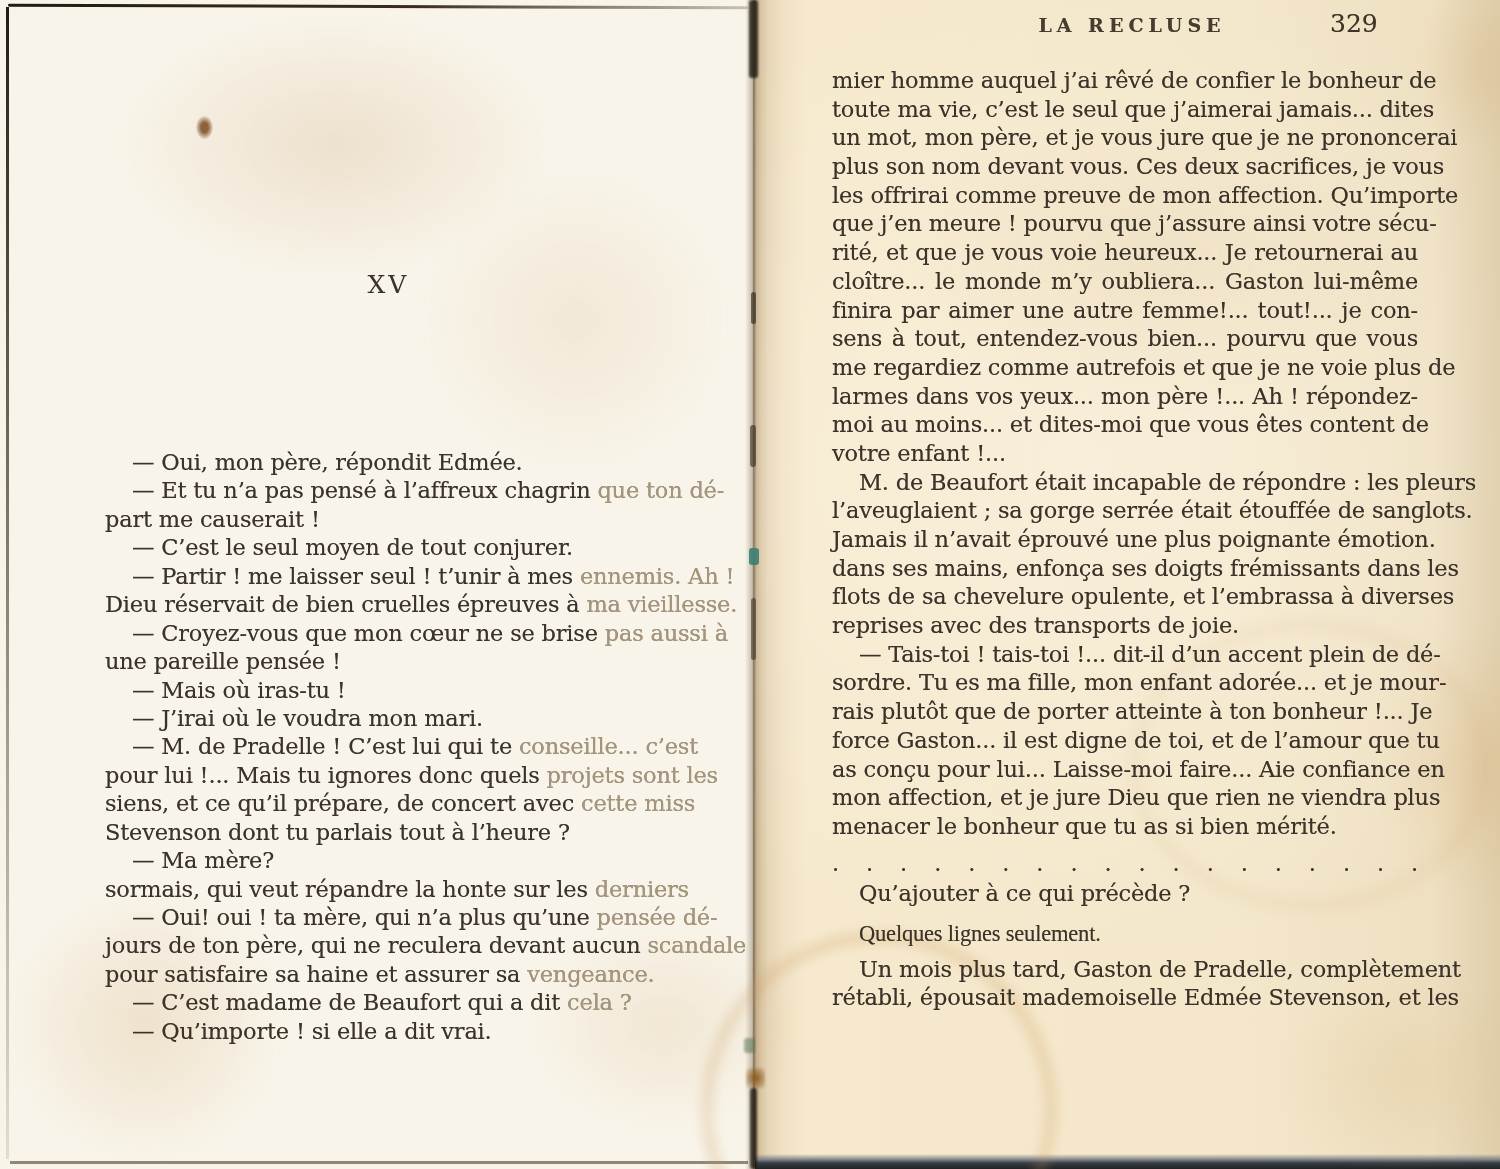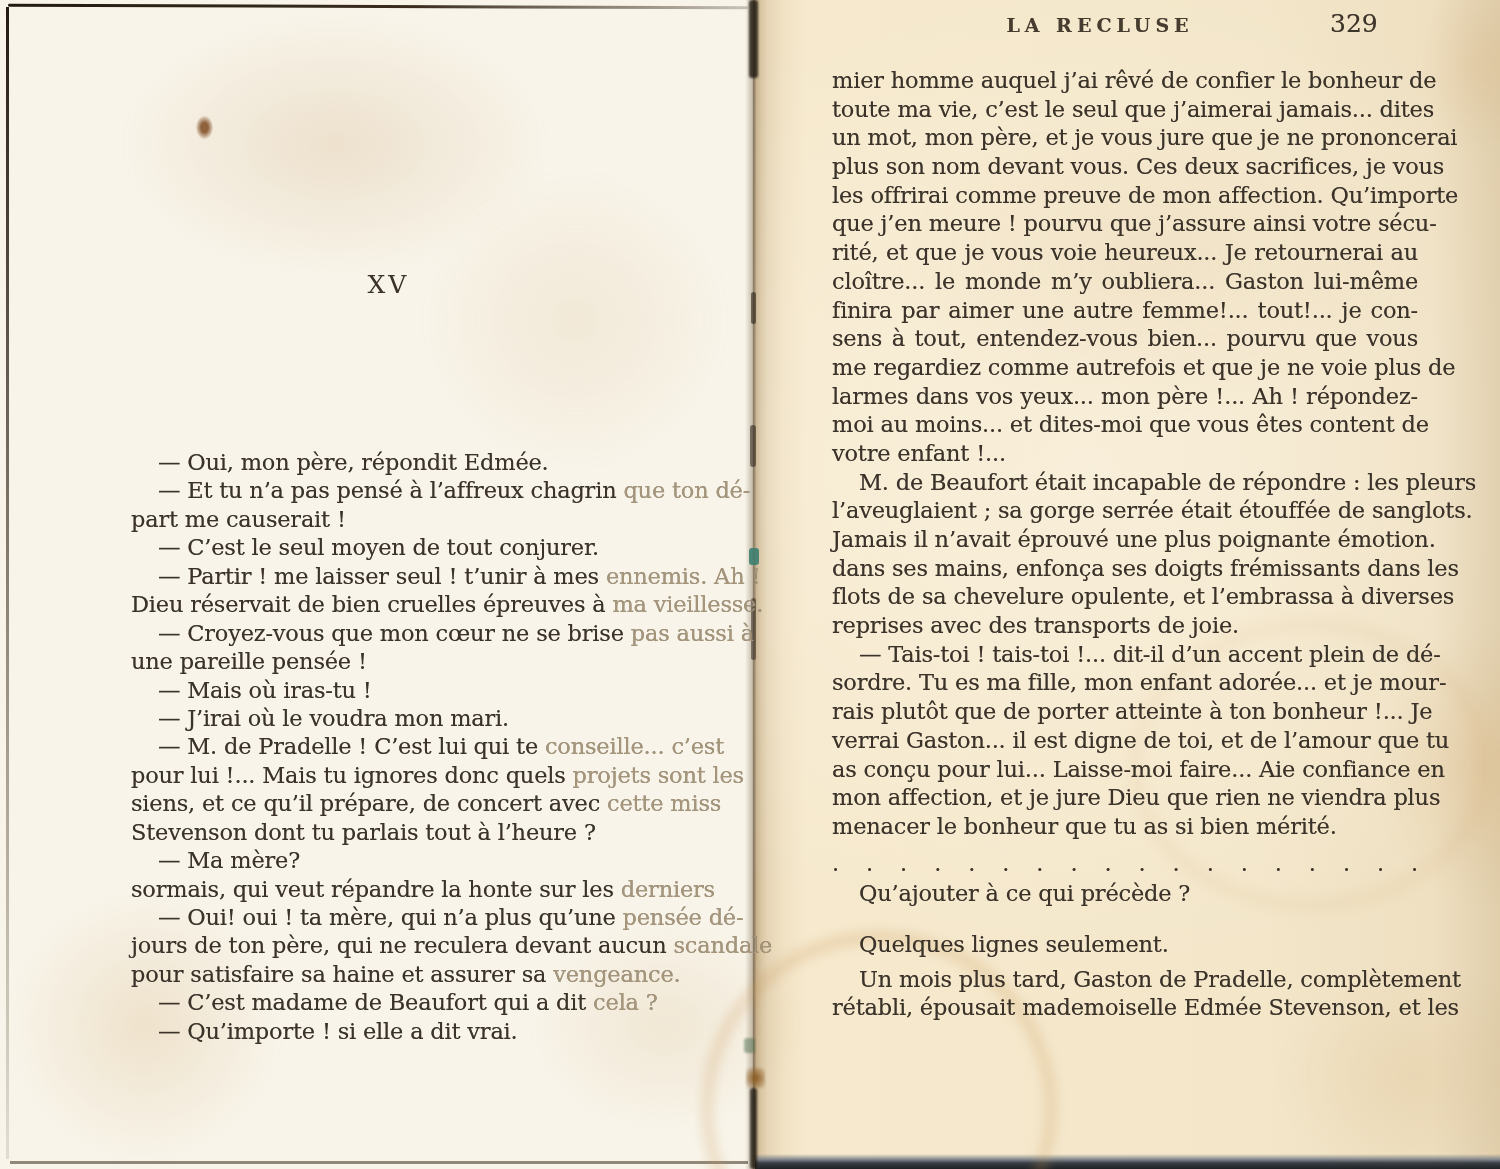--- a/index.html
+++ b/index.html
@@ -49,21 +49,21 @@
 
   
   .col{position:absolute;color:#3b332a;}
   .line{height:28.45px;line-height:28.45px;font-size:22.5px;letter-spacing:-0.2px;white-space:nowrap;
     text-shadow:0 0 0.5px rgba(59,51,42,0.55);}
   .col-right .line{height:28.7px;line-height:28.7px;}
   .just{text-align:justify;text-align-last:justify;}
   .ind{text-indent:27px;}
   .fade{color:#a5957a;filter:blur(0.7px);}
   .dots{color:#46engage3c30;}
-  .running-title{position:absolute;left:820px;top:14px;width:560px;text-align:center;
+  .running-title{position:absolute;left:852px;top:14px;width:560px;text-align:center;
     font-size:19px;letter-spacing:5px;color:#463c2f;font-weight:bold;text-shadow:0 0 0.5px rgba(70,60,47,0.5);}
   .page-number{position:absolute;left:1330px;top:9px;width:90px;text-align:left;
     font-size:25px;color:#3e352a;text-shadow:0 0 0.5px rgba(62,53,42,0.5);}
   .chapter{position:absolute;left:105px;top:270px;width:567px;text-align:center;
     font-size:25px;letter-spacing:3px;color:#3b332a;}
 </style>
 </head>
 <body>
 
 <div class="scan">
@@ -95,21 +95,21 @@
   <div class="stain" style="left:1380px;top:630px;width:210px;height:270px;background:radial-gradient(ellipse,rgba(210,165,105,0.24),rgba(210,165,105,0) 70%);filter:blur(8px);"></div>
   <div class="stain" style="left:1280px;top:970px;width:260px;height:210px;background:radial-gradient(ellipse,rgba(205,160,100,0.16),rgba(205,160,100,0) 70%);filter:blur(8px);"></div>
   <div class="stain" style="left:1420px;top:-20px;width:120px;height:170px;background:radial-gradient(ellipse,rgba(200,150,90,0.16),rgba(200,150,90,0) 70%);filter:blur(6px);"></div>
   <div class="ring" style="left:700px;top:930px;width:330px;height:330px;border:14px solid rgba(198,148,86,0.20);filter:blur(5px);"></div>
   <div class="ring" style="left:1130px;top:620px;width:340px;height:270px;border:10px solid rgba(205,160,100,0.13);filter:blur(7px);"></div>
 
   <div class="running-title">LA RECLUSE</div>
   <div class="page-number">329</div>
   <div class="chapter">XV</div>
 
-  <div class="col col-left" id="left-lines" style="left:105px;top:448px;width:567px;margin-left:26px;">
+  <div class="col col-left" id="left-lines" style="left:105px;top:448px;width:567px;">
       <div class="line ind"><span>— Oui, mon père, répondit Edmée.</span></div>
       <div class="line just ind"><span>— Et tu n’a pas pensé à l’affreux chagrin </span><span class="fade">que ton dé-</span></div>
       <div class="line"><span>part me causerait !</span></div>
       <div class="line ind"><span>— C’est le seul moyen de tout conjurer.</span></div>
       <div class="line just ind"><span>— Partir ! me laisser seul ! t’unir à mes </span><span class="fade">ennemis. Ah !</span></div>
       <div class="line just"><span>Dieu réservait de bien cruelles épreuves à </span><span class="fade">ma vieillesse.</span></div>
       <div class="line just ind"><span>— Croyez-vous que mon cœur ne se brise </span><span class="fade">pas aussi à</span></div>
       <div class="line"><span>une pareille pensée !</span></div>
       <div class="line ind"><span>— Mais où iras-tu !</span></div>
       <div class="line ind"><span>— J’irai où le voudra mon mari.</span></div>
@@ -142,24 +142,24 @@
       <div class="line"><span>votre enfant !...</span></div>
       <div class="line just ind"><span>M. de Beaufort était incapable de répondre : les pleurs</span></div>
       <div class="line just"><span>l’aveuglaient ; sa gorge serrée était étouffée de sanglots.</span></div>
       <div class="line just"><span>Jamais il n’avait éprouvé une plus poignante émotion.</span></div>
       <div class="line just"><span>dans ses mains, enfonça ses doigts frémissants dans les</span></div>
       <div class="line just"><span>flots de sa chevelure opulente, et l’embrassa à diverses</span></div>
       <div class="line"><span>reprises avec des transports de joie.</span></div>
       <div class="line just ind"><span>— Tais-toi ! tais-toi !... dit-il d’un accent plein de dé-</span></div>
       <div class="line just"><span>sordre. Tu es ma fille, mon enfant adorée... et je mour-</span></div>
       <div class="line just"><span>rais plutôt que de porter atteinte à ton bonheur !... Je</span></div>
-      <div class="line just"><span>verrai Gaston... il est digne de toi, et de l’amour que tu</span></div>
+      <div class="line just"><span>force Gaston... il est digne de toi, et de l’amour que tu</span></div>
       <div class="line just"><span>as conçu pour lui... Laisse-moi faire... Aie confiance en</span></div>
       <div class="line just"><span>mon affection, et je jure Dieu que rien ne viendra plus</span></div>
       <div class="line"><span>menacer le bonheur que tu as si bien mérité.</span></div>
       <div class="line just dots" style="margin-top: 8px;"><span>. . . . . . . . . . . . . . . . . .</span></div>
       <div class="line ind" style="margin-top: 2px;"><span>Qu’ajouter à ce qui précède ?</span></div>
-      <div class="line ind" style="margin-top: 22px;"><span>Quelques lignes seulement.</span></div>
+      <div class="line ind" style="margin-top: 12px; font-family: Liberation Serif, serif;"><span>Quelques lignes seulement.</span></div>
       <div class="line just ind" style="margin-top: 6px;"><span>Un mois plus tard, Gaston de Pradelle, complètement</span></div>
       <div class="line just"><span>rétabli, épousait mademoiselle Edmée Stevenson, et les</span></div>
     </div>
 
 </div>
 
 </body></html>

